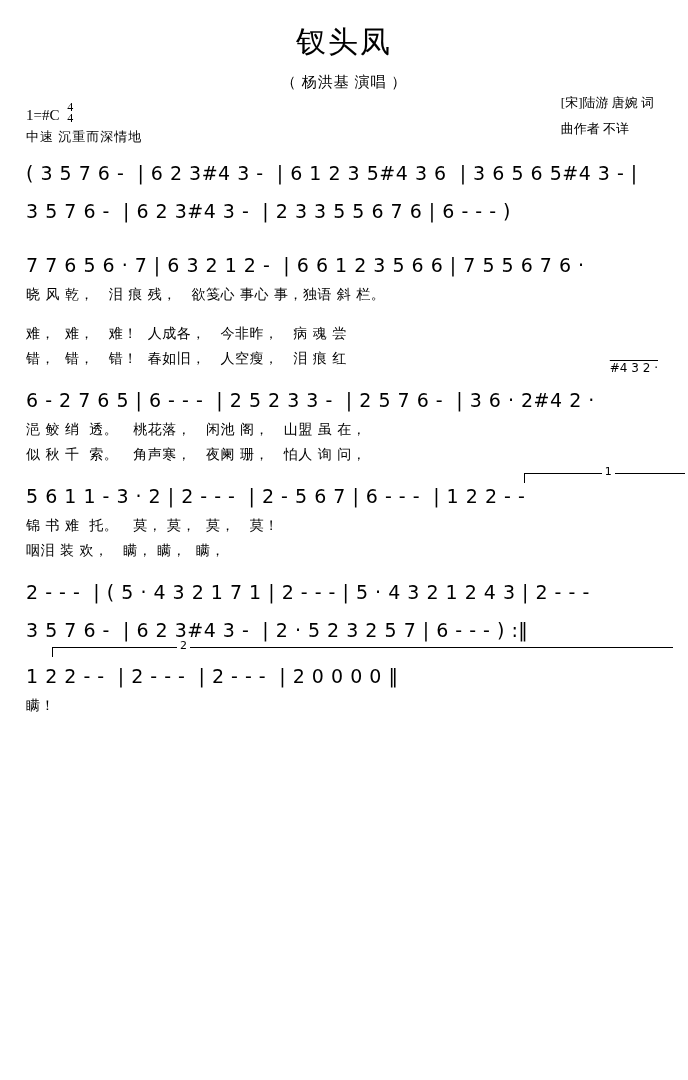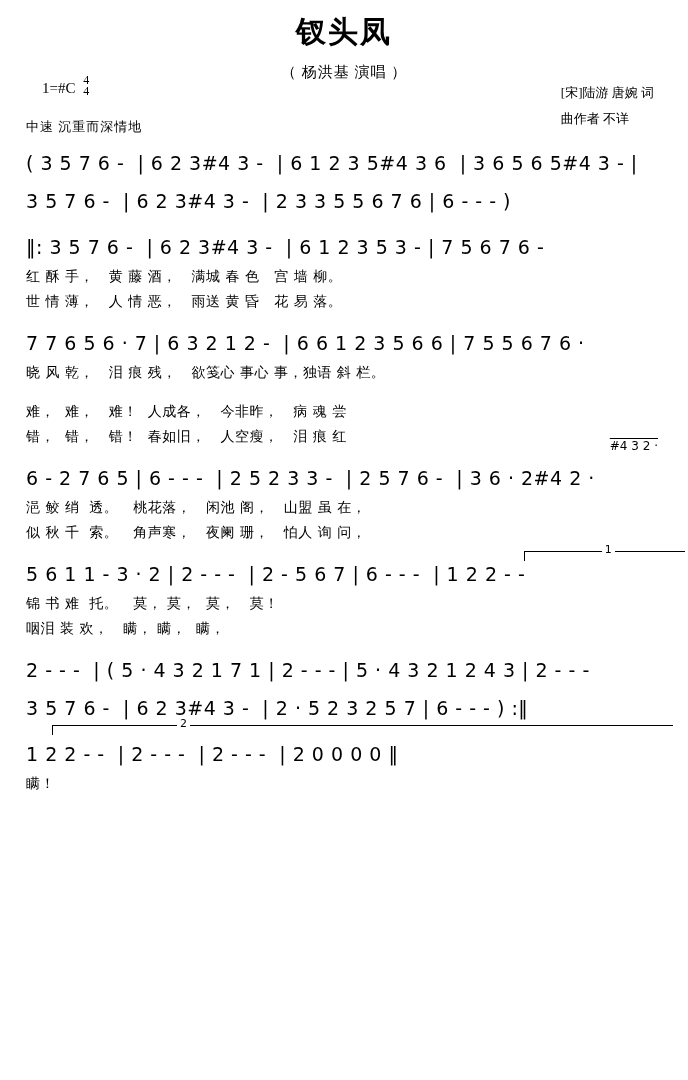--- a/index.html
+++ b/index.html
@@ -19,47 +19,46 @@
     position: relative;
     width: 688px;
     height: 1080px;
     box-sizing: border-box;
     padding: 0;
   }
   
   .title {
     text-align: center;
     font-size: 30px;
-    font-weight: bold;
+    font-weight: normal;
     letter-spacing: 2px;
-    margin-top: 12px;
+    margin-top: 22px;
     font-family: "DejaVu Sans", sans-serif;
   }
   .subtitle {
     text-align: center;
     font-size: 15px;
     margin-top: 10px;
     letter-spacing: 1px;
   }
   .credits {
     position: absolute;
     right: 34px;
     top: 68px;
     font-size: 13px;
     line-height: 26px;
     text-align: left;
   }
   .credits div { white-space: pre; }
   .keyline {
     position: absolute;
     left: 26px;
-    top: 63px;
+    top: 80px;
     font-size: 15px;
     line-height: 18px;
-    margin-left: 16px;
   }
   .keyline .frac {
     display: inline-block;
     vertical-align: -2px;
     text-align: center;
     font-size: 12px;
     line-height: 10px;
     margin-left: 4px;
   }
   .keyline .frac span { display: block; }
@@ -157,25 +156,20 @@
     <div class="system">
       <div class="notes">( 3 5 7 6 -  | 6 2 3#4 3 -  | 6 1 2 3 5#4 3 6  | 3 6 5 6 5#4 3 - |</div>
     </div>
 
     <div class="system">
       <div class="notes">3 5 7 6 -  | 6 2 3#4 3 -  | 2 3 3 5 5 6 7 6 | 6 - - - )</div>
     </div>
 
     <div class="sep"></div>
 
-    <div class="system">
-      <div class="notes">‖: 3 5 7 6 -  | 6 2 3#4 3 -  | 6 1 2 3 5 3 - | 7 5 6 7 6 -</div>
-      <div class="lyric">红 酥 手，   黄 藤 酒，   满城 春 色   宫 墙 柳。</div>
-      <div class="lyric">世 情 薄，   人 情 恶，   雨送 黄 昏   花 易 落。</div>
-    </div>
 
     <div class="sep"></div>
 
     <div class="system">
       <div class="notes">7 7 6 5 6 · 7 | 6 3 2 1 2 -  | 6 6 1 2 3 5 6 6 | 7 5 5 6 7 6 ·</div>
       <div class="lyric">晓 风 乾，   泪 痕 残，   欲笺心 事心 事，独语 斜 栏。</div>
     </div>
 
     <div class="sep"></div>
 

